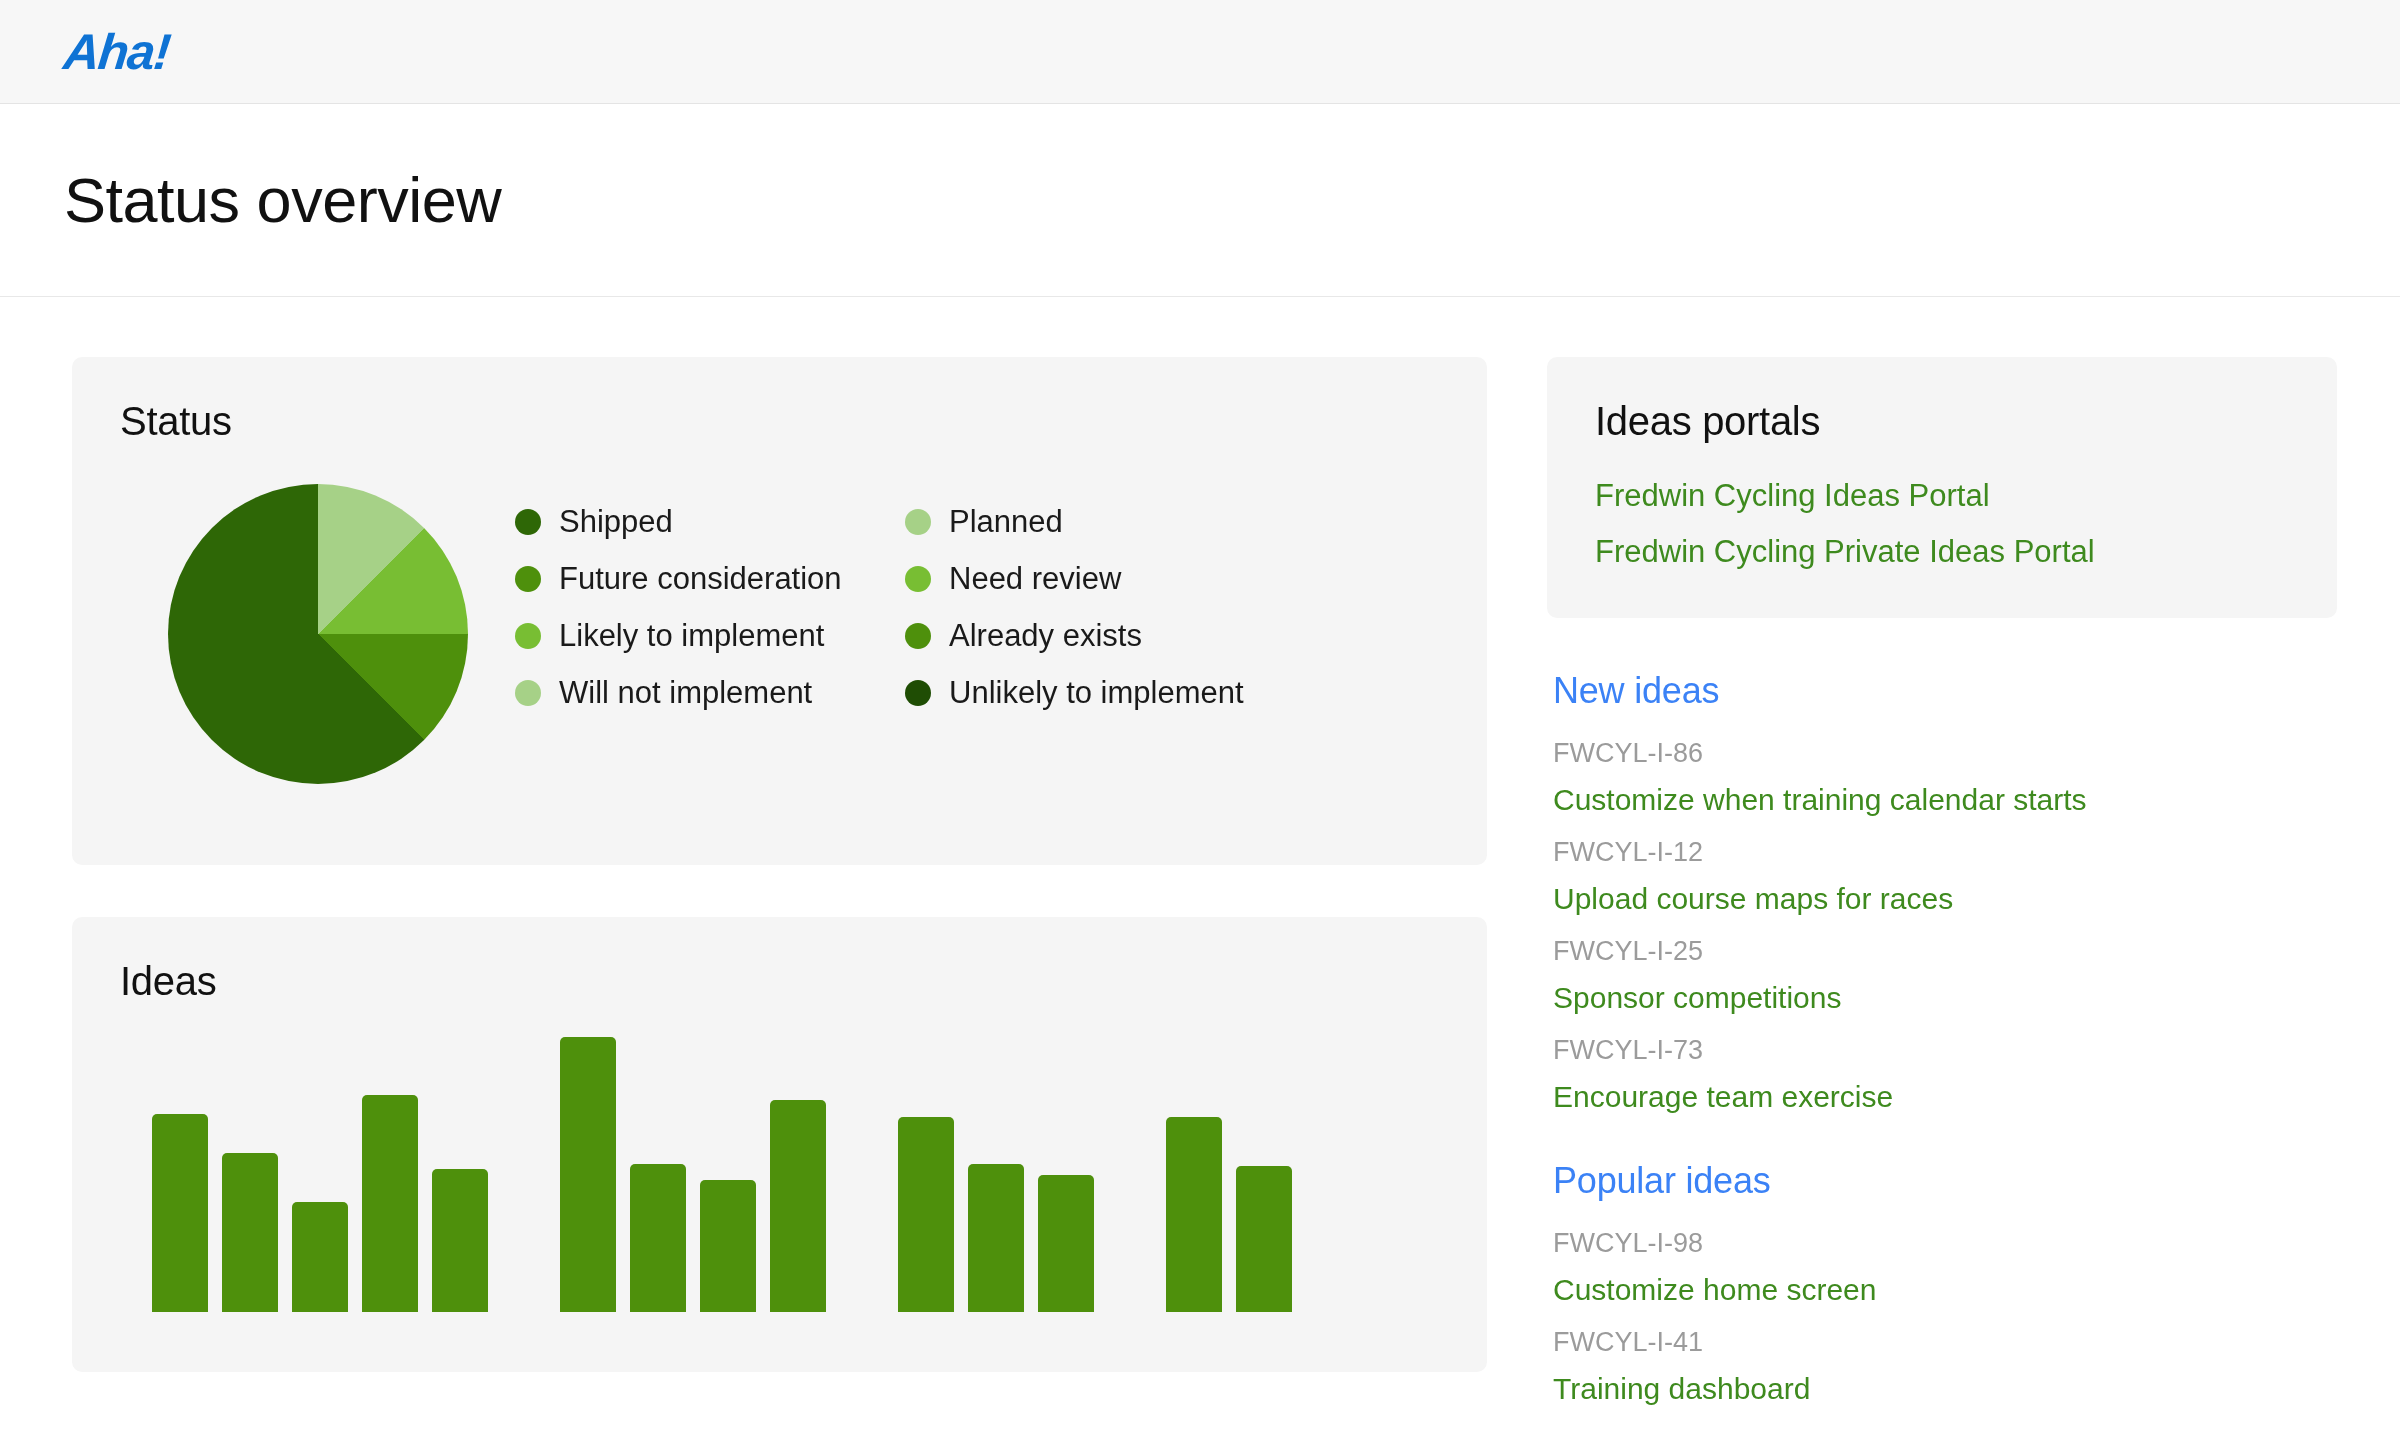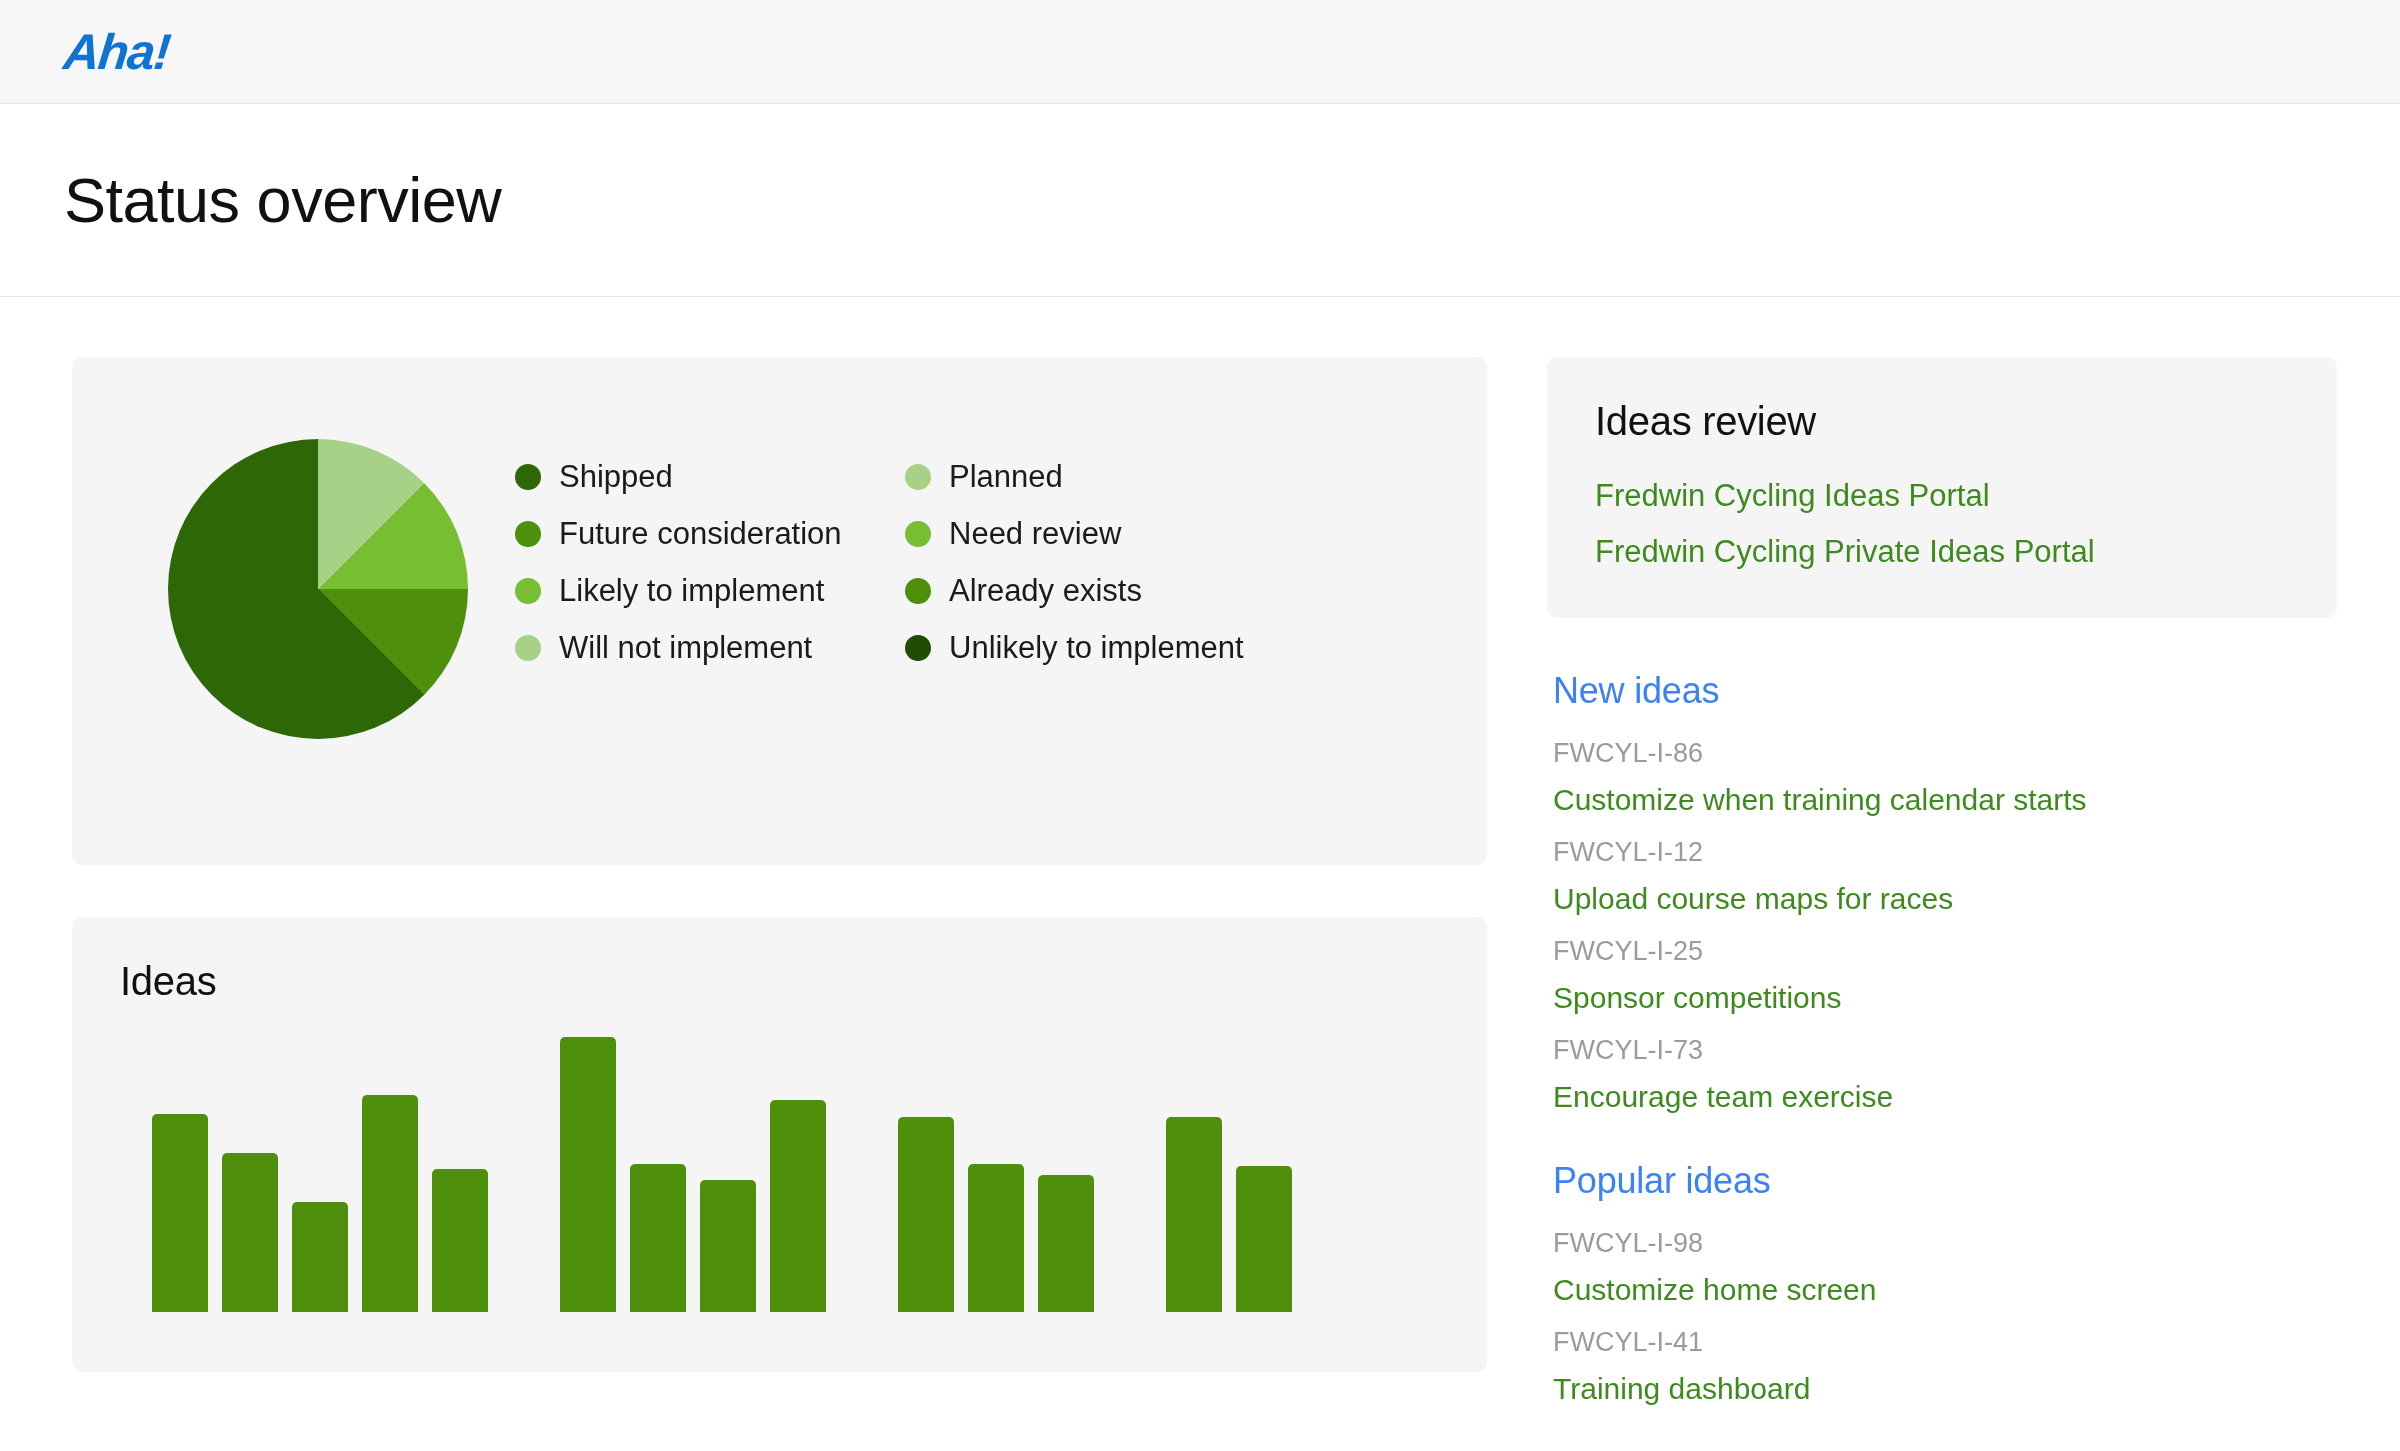--- a/index.html
+++ b/index.html
@@ -191,20 +191,21 @@
 
 <div class="title-bar">
   <h1 class="page-title">Status overview</h1>
 </div>
 
 <div class="main">
 
   <div class="col-left">
 
     <div class="card status-card">
+      <div class="card-title">Status</div>
       <div class="status-body">
         <div class="pie-wrap">
           <div class="pie" id="pie-chart" style="background: conic-gradient(rgb(166, 209, 135) 0deg, rgb(166, 209, 135) 45deg, rgb(120, 190, 51) 45deg, rgb(120, 190, 51) 90deg, rgb(78, 144, 12) 90deg, rgb(78, 144, 12) 135deg, rgb(46, 103, 6) 135deg, rgb(46, 103, 6) 360deg);"></div>
         </div>
         <div class="legend" id="pie-legend">
             <div class="legend-item">
               <span class="legend-dot" style="background: rgb(46, 103, 6);"></span>
               <span class="legend-label">Shipped</span>
             </div>
             <div class="legend-item">
@@ -265,21 +266,21 @@
             <div class="bar" style="height: 53%; background: rgb(78, 144, 12);"></div>
           </div>
         </div>
     </div>
 
   </div>
 
   <div class="col-right">
 
     <div class="card portals-card">
-      <div class="card-title">Ideas review</div>
+      <div class="card-title">Ideas portals</div>
       <div class="portals-list" id="portals-list">
           <a class="portal-link" href="#">Fredwin Cycling Ideas Portal</a>
           <a class="portal-link" href="#">Fredwin Cycling Private Ideas Portal</a>
         </div>
     </div>
 
     <div class="list-section">
       <div class="list-section-title">New ideas</div>
       <div id="new-ideas-list">
           <div class="idea-row">

